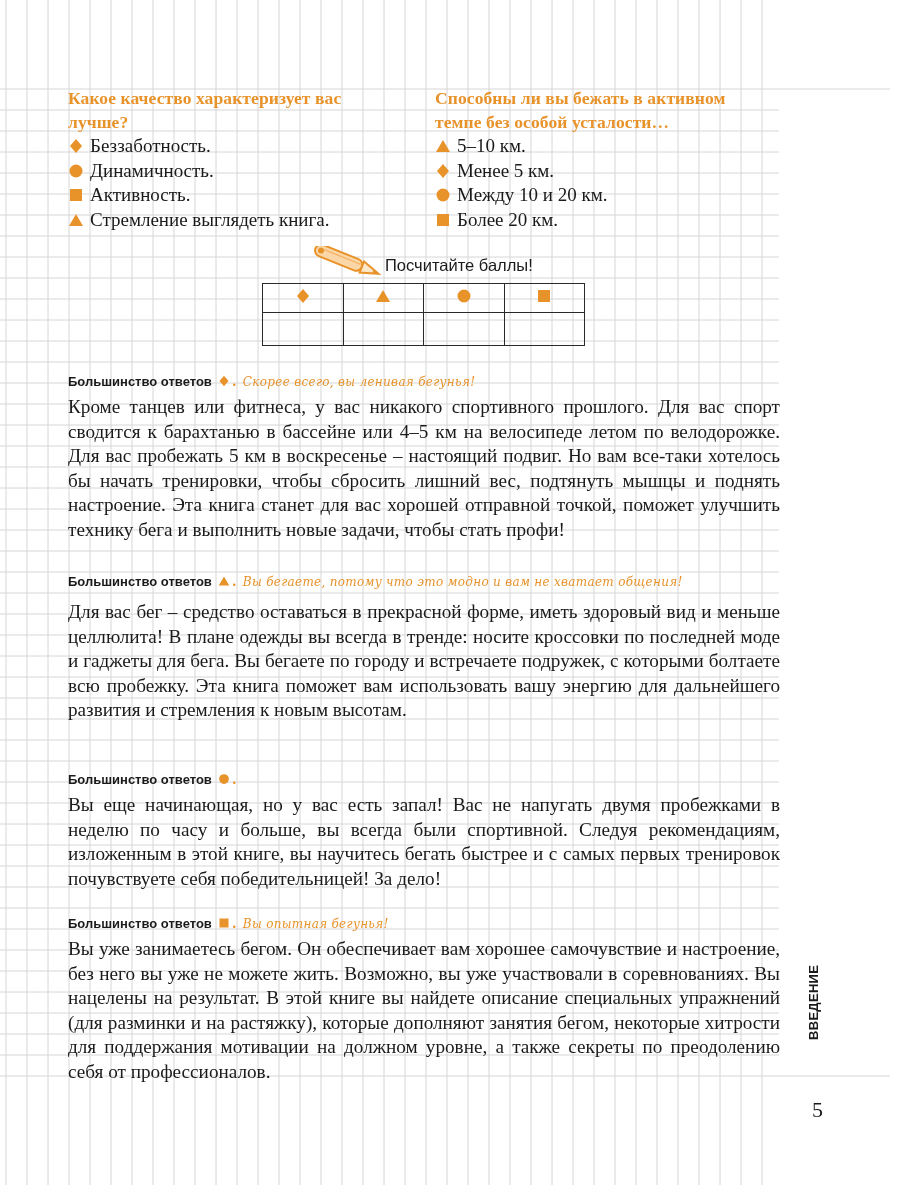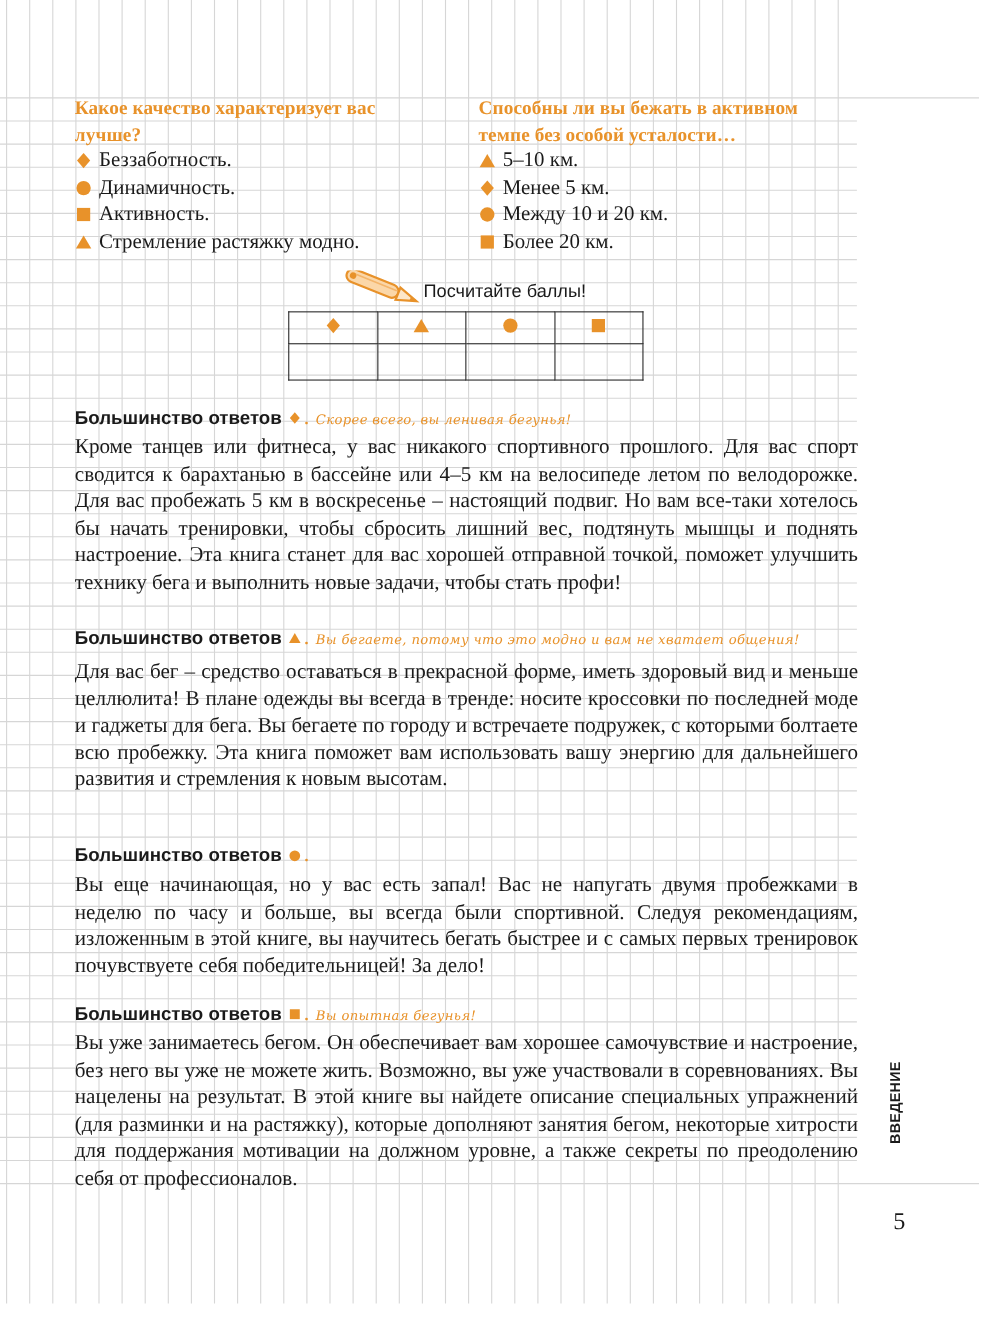--- a/index.html
+++ b/index.html
@@ -35,21 +35,21 @@
     position:absolute; left:0; top:43px; width:323px; height:63px;
     border-collapse:collapse; table-layout:fixed;
   }
   #score-table td { border:1.5px solid #2a2a2a; text-align:center; vertical-align:middle; padding:0; }
   #score-table tr.head td { height:28px; }
   #score-table tr.vals td { height:31px; }
 
   .result { left:68px; width:712px; }
   .res-head { display:flex; align-items:baseline; white-space:nowrap; }
   .res-label {
-    font-family:"Liberation Sans", sans-serif; font-weight:bold; font-size:17px; color:#1a1a1a;
+    font-family:"Liberation Sans", sans-serif; font-weight:bold; font-size:13px; color:#1a1a1a;
   }
   .res-sym { display:inline-block; width:12px; height:12px; margin:0 2px 0 6px; position:relative; top:1px; }
   .res-sym svg { width:12px; height:12px; display:block; }
   .res-dot { color:#e8922a; font-size:20px; margin-right:6px; font-family:"Liberation Serif", serif; }
   .res-script {
     font-family:"DejaVu Serif", serif; font-style:italic; color:#e8922a; font-size:12px;
     letter-spacing:0.3px;
   }
   .res-script.wrap { white-space:normal; }
   .res-body {
@@ -191,21 +191,21 @@
           </svg>
         </span>
         <span>Активность.</span>
       </li>
     <li class="q-item">
         <span class="sym">
           <svg viewBox="0 0 16 16" xmlns="http://www.w3.org/2000/svg">
             <polygon points="8,2 15,14 1,14" fill="#e8922a"></polygon>
           </svg>
         </span>
-        <span>Стремление растяжку модно.</span>
+        <span>Стремление выглядеть книга.</span>
       </li>
   </ul>
 </div>
 
 <div class="content" id="q2">
   <div class="q-title">Способны ли вы бежать в активном темпе без особой усталости…</div>
   <ul class="q-list">
     <li class="q-item">
         <span class="sym">
           <svg viewBox="0 0 16 16" xmlns="http://www.w3.org/2000/svg">

